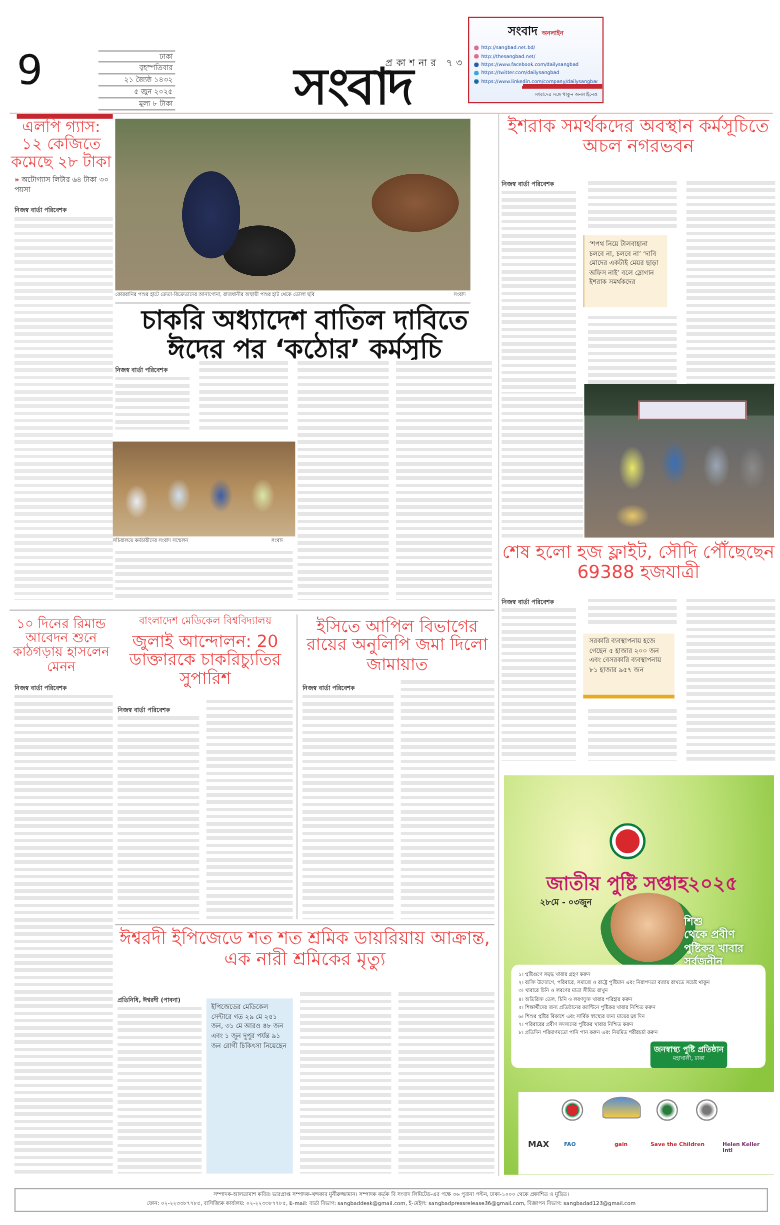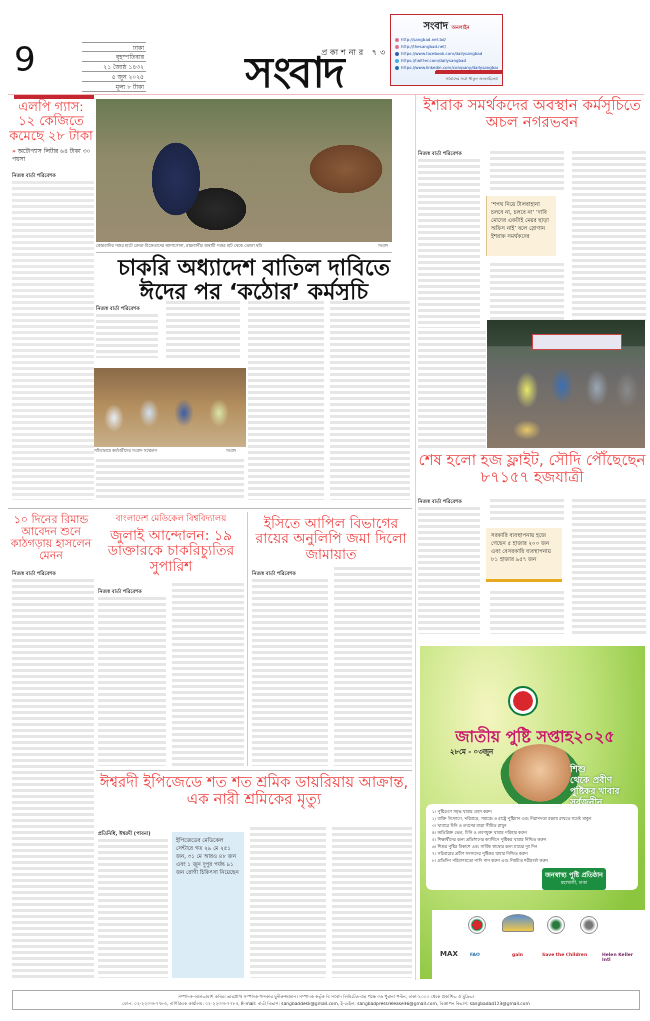--- a/index.html
+++ b/index.html
@@ -151,35 +151,35 @@
   linear-gradient(#2a3a2a 0,#3a4a3a 20%,transparent 21%),
   radial-gradient(ellipse 16px 26px at 40px 70px,#e8e868,transparent 70%),
   radial-gradient(ellipse 16px 26px at 75px 66px,#3b6fb5,transparent 70%),
   radial-gradient(ellipse 16px 26px at 110px 68px,#9aa6b5,transparent 70%),
   radial-gradient(ellipse 16px 26px at 140px 70px,#8a8a8a,transparent 70%),
   radial-gradient(ellipse 20px 14px at 40px 110px,#e8c868,transparent 70%),
   linear-gradient(#4a6a4a,#6a6a6a 40%,#8a7a6a);">
   <div style="position:absolute;left:45px;top:14px;width:90px;height:16px;background:#e8e6f0;border:1px solid #c44;"></div>
 </div>
 
-<div class="hl" style="left:418px;top:452px;width:228px;font-size:15px;">শেষ হলো হজ ফ্লাইট, সৌদি পৌঁছেছেন ৮৭১৫৭ হজযাত্রী</div>
+<div class="hl" style="left:418px;top:452px;width:228px;font-size:15px;">শেষ হলো হজ ফ্লাইট, সৌদি পৌঁছেছেন 69388 হজযাত্রী</div>
 <div class="abs byline" style="left:418px;top:498px;">নিজস্ব বার্তা পরিবেশক</div>
 <div class="body-text" style="left:418px;top:506px;width:62px;height:128px;background:repeating-linear-gradient(#fff 0 1px,#e6e6e6 1px 4px,#fff 4px 6px);"></div>
 <div class="body-text" style="left:490px;top:498px;width:74px;height:24px;background:repeating-linear-gradient(#fff 0 1px,#e6e6e6 1px 4px,#fff 4px 6px);"></div>
 <div class="yellow-box" style="left:486px;top:528px;width:76px;height:54px;">সরকারি ব্যবস্থাপনায় হজে গেছেন ৫ হাজার ২০০ জন এবং বেসরকারি ব্যবস্থাপনায় ৮১ হাজার ৯৫৭ জন</div>
 <div class="body-text" style="left:490px;top:590px;width:74px;height:44px;background:repeating-linear-gradient(#fff 0 1px,#e6e6e6 1px 4px,#fff 4px 6px);"></div>
 <div class="body-text" style="left:572px;top:498px;width:74px;height:136px;background:repeating-linear-gradient(#fff 0 1px,#e6e6e6 1px 4px,#fff 4px 6px);"></div>
 
 <div class="h-rule" style="left:8px;top:508px;width:404px;"></div>
 <div class="hl" style="left:8px;top:514px;width:86px;font-size:11px;">১০ দিনের রিমান্ড আবেদন শুনে কাঠগড়ায় হাসলেন মেনন</div>
 <div class="abs byline" style="left:12px;top:570px;">নিজস্ব বার্তা পরিবেশক</div>
 <div class="body-text" style="left:12px;top:578px;width:82px;height:400px;background:repeating-linear-gradient(#fff 0 1px,#e6e6e6 1px 4px,#fff 4px 6px);"></div>
 
 <div class="hl" style="left:96px;top:514px;width:150px;font-size:8.5px;">বাংলাদেশ মেডিকেল বিশ্ববিদ্যালয়</div>
-<div class="hl" style="left:96px;top:528px;width:150px;font-size:14px;">জুলাই আন্দোলন: ১৯ ডাক্তারকে চাকরিচ্যুতির সুপারিশ</div>
+<div class="hl" style="left:96px;top:528px;width:150px;font-size:14px;">জুলাই আন্দোলন: 20 ডাক্তারকে চাকরিচ্যুতির সুপারিশ</div>
 <div class="abs byline" style="left:98px;top:588px;">নিজস্ব বার্তা পরিবেশক</div>
 <div class="body-text" style="left:98px;top:596px;width:68px;height:170px;background:repeating-linear-gradient(#fff 0 1px,#e6e6e6 1px 4px,#fff 4px 6px);"></div>
 <div class="body-text" style="left:172px;top:582px;width:72px;height:184px;background:repeating-linear-gradient(#fff 0 1px,#e6e6e6 1px 4px,#fff 4px 6px);"></div>
 
 <div class="col-rule" style="left:247px;top:512px;height:254px;"></div>
 <div class="hl" style="left:250px;top:516px;width:162px;font-size:14px;">ইসিতে আপিল বিভাগের রায়ের অনুলিপি জমা দিলো জামায়াত</div>
 <div class="abs byline" style="left:252px;top:570px;">নিজস্ব বার্তা পরিবেশক</div>
 <div class="body-text" style="left:252px;top:578px;width:76px;height:188px;background:repeating-linear-gradient(#fff 0 1px,#e6e6e6 1px 4px,#fff 4px 6px);"></div>
 <div class="body-text" style="left:334px;top:566px;width:78px;height:200px;background:repeating-linear-gradient(#fff 0 1px,#e6e6e6 1px 4px,#fff 4px 6px);"></div>
 

